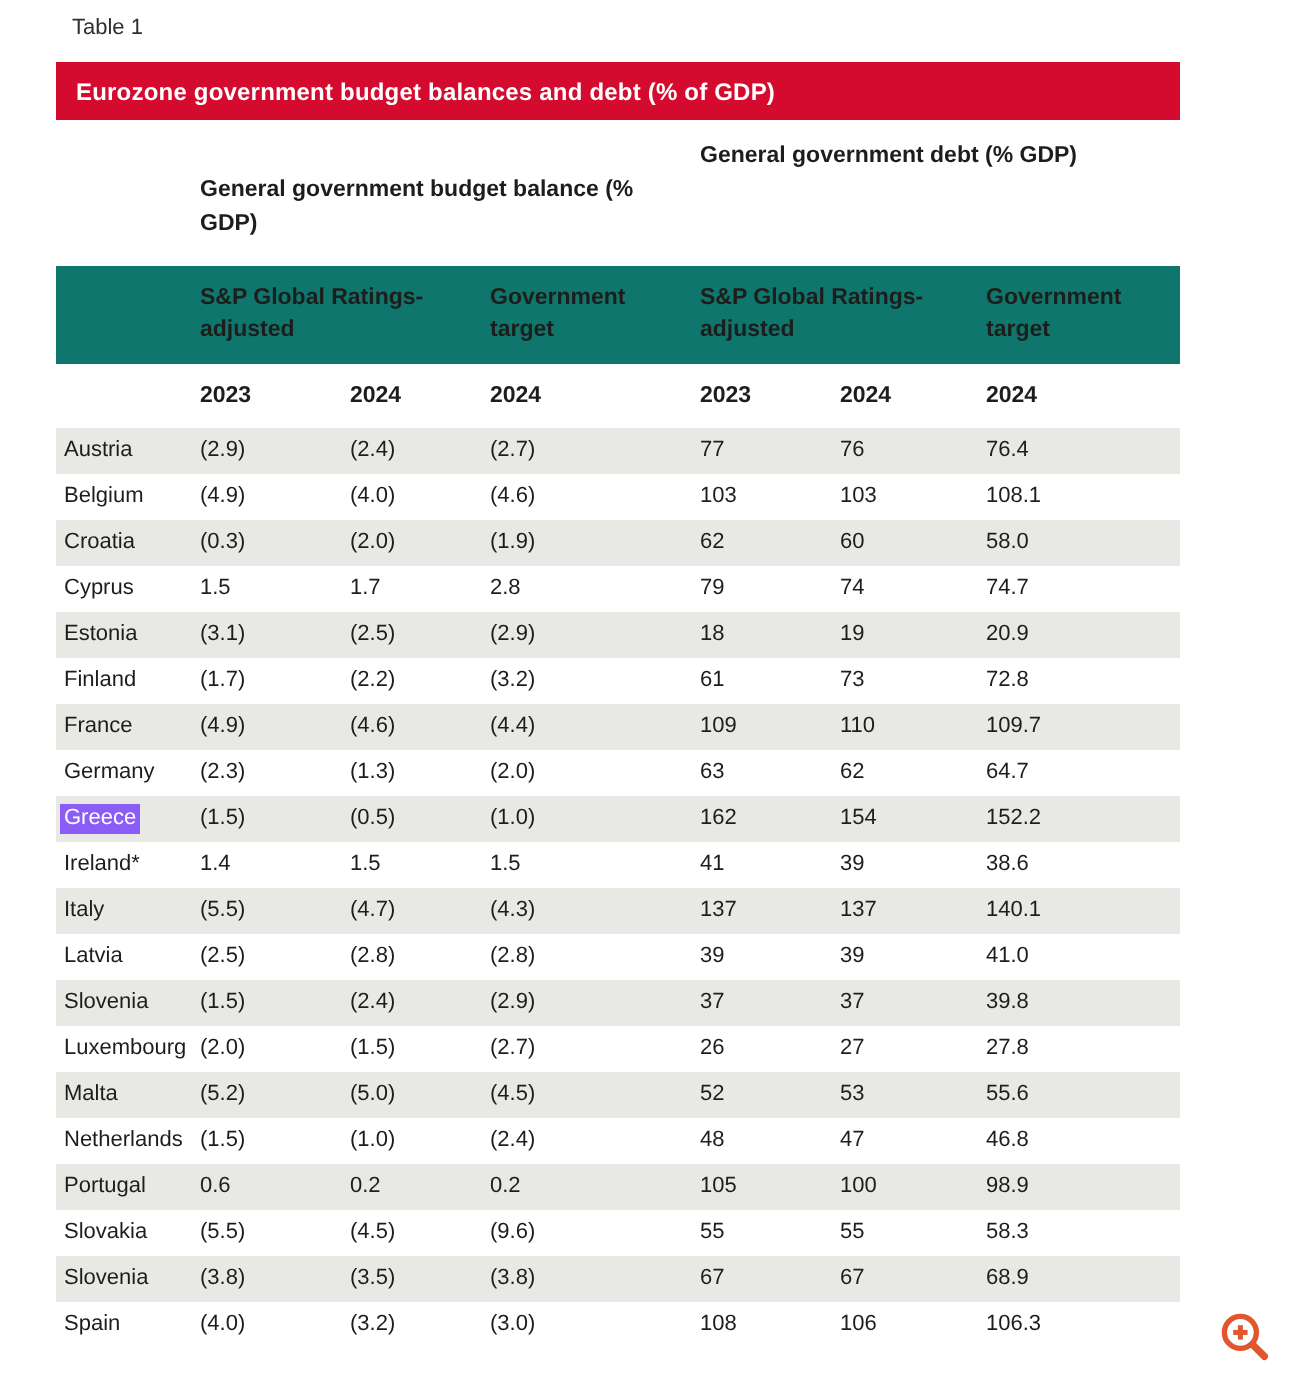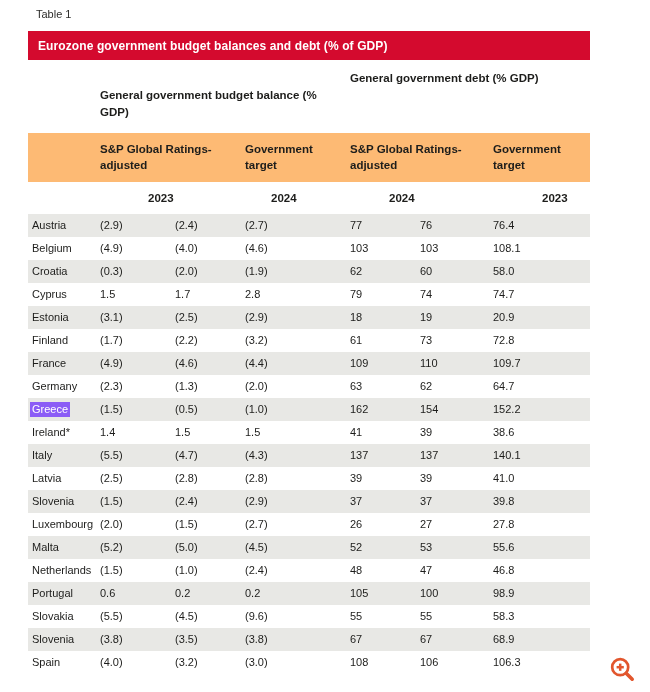--- a/index.html
+++ b/index.html
@@ -17,27 +17,27 @@
   .grid {
     display:grid;
     grid-template-columns:72px 75px 70px 105px 70px 73px 97px;
     align-items:center;
   }
   .cell { font-size:11px; line-height:13px; padding-right:6px; }
   .ghead { padding:10px 0 12px 0; min-height:36px; align-items:center; }
   .ghead .cell { font-weight:bold; font-size:11.5px; line-height:17px; }
   .ghead .budget-h { grid-column:2 / span 3; padding-right:28px; }
   .ghead .debt-h { grid-column:5 / span 3; padding-right:14px; }
-  .subhead { background:#fdba74; padding:8px 0 9px 0; }
+  .subhead { background:#0f766e; padding:8px 0 9px 0; }
   .subhead .cell { font-weight:bold; font-size:11.5px; line-height:16px; }
   .subhead .sp1 { grid-column:2 / span 2; padding-right:30px; }
   .subhead .gt1 { grid-column:4; padding-right:40px; }
   .subhead .sp2 { grid-column:5 / span 2; padding-right:30px; }
   .subhead .gt2 { grid-column:7; padding-right:30px; }
-  .years { padding:10px 0 9px 0;gap:48px; }
+  .years { padding:10px 0 9px 0; }
   .years .cell { font-weight:bold; font-size:11.5px; }
   .row { height:23px; }
   .row.stripe { background:#e8e8e5; }
   .country span { display:inline-block; padding:1px 2px 1px 2px; margin-left:0; }
   .country .selected { background:#8b5cf6; color:#fff;text-align:center; }
   .cell.country { padding-left:2px; }
   .zoom-btn {
     position:absolute; right:14px; bottom:7px; width:28px; height:28px;
     cursor:pointer; display:flex; align-items:center; justify-content:center;
   }

